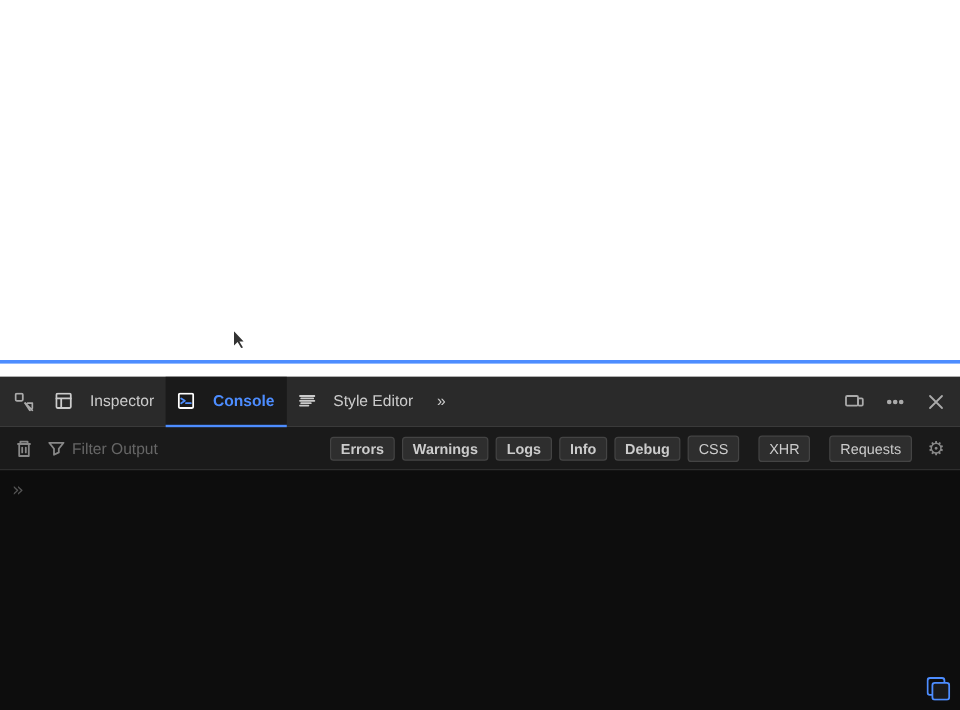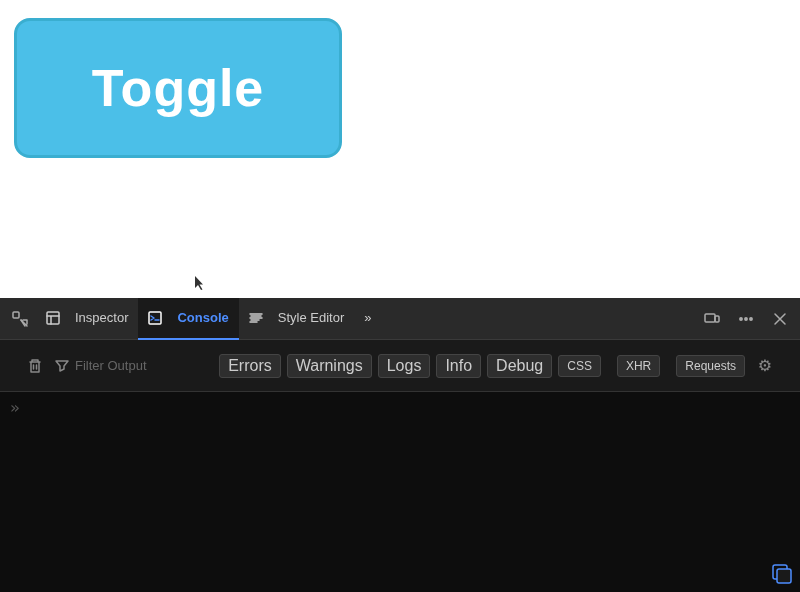--- a/index.html
+++ b/index.html
@@ -119,22 +119,22 @@
       display: flex;
       align-items: center;
       gap: 2px;
     }
 
     
     .filter-bar {
       display: flex;
       align-items: center;
       background: #1a1a1a;
-      height: 52px;
-      padding: 0 21px;
+      height: 36px;
+      padding: 0 6px;
       gap: 6px;
       border-bottom: 1px solid #333;
     }
 
     .filter-icon-btn {
       width: 28px;
       height: 28px;
       display: flex;
       align-items: center;
       justify-content: center;
@@ -148,22 +148,22 @@
       display: flex;
       align-items: center;
       gap: 6px;
       color: #888;
       font-size: 13px;
     }
 
     .filter-badge {
       padding: 2px 8px;
       border-radius: 3px;
-      font-size: 16px;
-      font-weight: 400;
+      font-size: 12px;
+      font-weight: 700;
       cursor: pointer;
       color: #ccc;
       background: #2e2e2e;
       border: 1px solid #444;
     }
 
     .filter-right-btns {
       display: flex;
       align-items: center;
       gap: 16px;
@@ -221,23 +221,20 @@
       stroke: currentColor;
       stroke-width: 1.5;
       stroke-linecap: round;
       stroke-linejoin: round;
     }
   </style>
 </head>
 <body>
 
 <div class="main-content">
-  <button class="toggle-button">
-    <span>Toggle</span>
-  </button>
 
   <div class="cursor-indicator">
     <svg viewBox="0 0 10 14" width="10" height="14">
       <path d="M0 0 L0 12 L3 9 L6 14 L7.5 13.5 L4.5 8.5 L8 8.5 Z" fill="#333"></path>
     </svg>
   </div>
 </div>
 
 <div class="blue-separator"></div>
 

